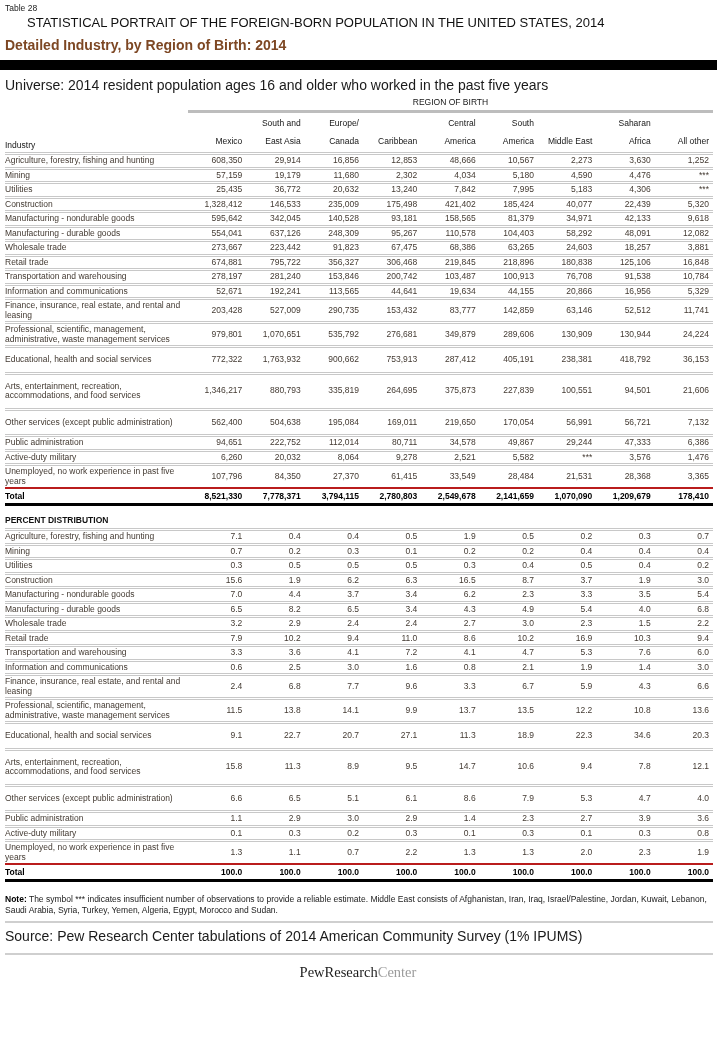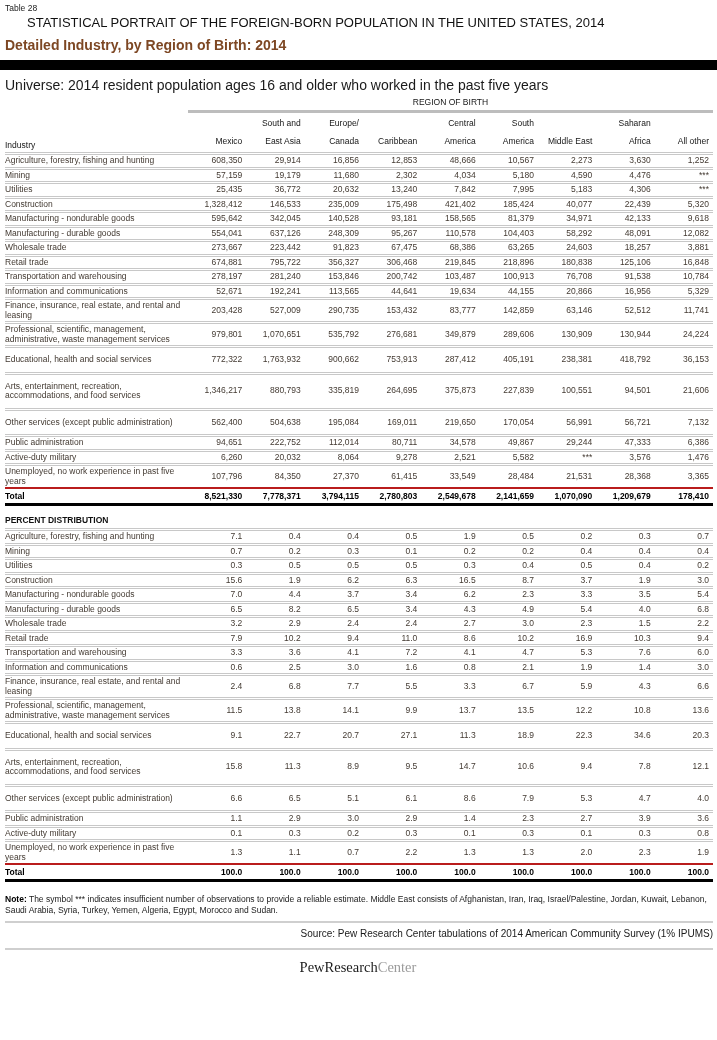--- a/index.html
+++ b/index.html
@@ -31,21 +31,21 @@
 
   tfoot td { border-top:2px solid #b91c1c; border-bottom:3px solid #000; font-weight:bold; color:#000;
              padding:2px 0; line-height:10px; }
   tfoot td.num { text-align:right; padding-right:4px; }
 
   .pd-heading { font-weight:bold; font-size:8.5px; color:#111; margin:9px 0 3px 0; }
 
   .note { font-size:8.5px; line-height:11px; margin-top:12px; color:#1a1a1a; }
   .note b { color:#000; }
   .divider { border-top:2px solid #cfcfcf; margin-top:5px; }
-  .source { font-size:10px; padding:5px 0 4px 0; color:#1a1a1a;text-align:right; }
+  .source { font-size:14px; padding:5px 0 4px 0; color:#1a1a1a; }
   .logo-row { text-align:center; margin-top:9px; padding-right:2px;
               font-family:"Liberation Serif","DejaVu Serif",serif; font-size:14.5px; }
   .logo-primary { color:#1c1c1c; }
   .logo-secondary { color:#9b9b9b; }
 </style>
 </head>
 <body>
 
 <div class="page">
 
@@ -454,21 +454,21 @@
           <td class="num">2.1</td>
           <td class="num">1.9</td>
           <td class="num">1.4</td>
           <td class="num">3.0</td>
         </tr>
         <tr>
           <td class="lbl">Finance, insurance, real estate, and rental and leasing</td>
           <td class="num">2.4</td>
           <td class="num">6.8</td>
           <td class="num">7.7</td>
-          <td class="num">5.5</td>
+          <td class="num">9.6</td>
           <td class="num">3.3</td>
           <td class="num">6.7</td>
           <td class="num">5.9</td>
           <td class="num">4.3</td>
           <td class="num">6.6</td>
         </tr>
         <tr>
           <td class="lbl">Professional, scientific, management, administrative, waste management services</td>
           <td class="num">11.5</td>
           <td class="num">13.8</td>

